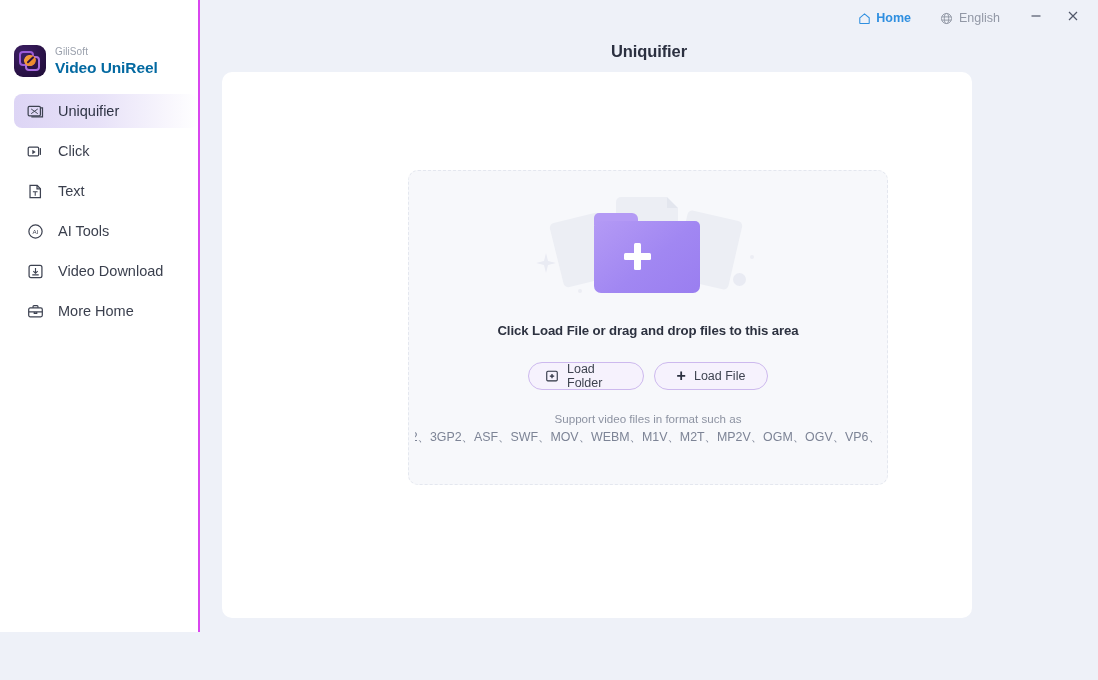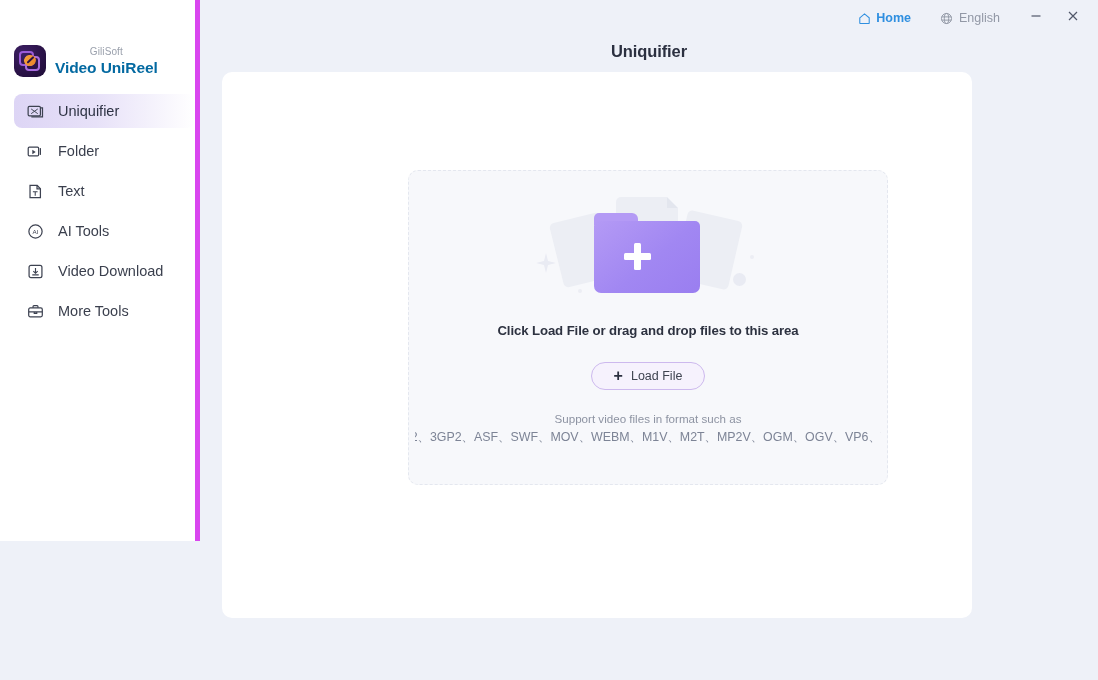--- a/index.html
+++ b/index.html
@@ -16,27 +16,26 @@
     position: relative;
     width: 1098px;
     height: 680px;
     display: flex;
     background: #eef1f8;
   }
 
   
   .sidebar {
     width: 200px;
-    height: 541px;
+    height: 632px;
     background: #ffffff;
-    border-right: 5px solid #d946ef;
+    border-right: 2px solid #d946ef;
     flex: 0 0 200px;
     position: relative;
     z-index: 3;
-    text-align: center;
   }
 
   .brand {
     display: flex;
     align-items: center;
     gap: 9px;
     padding: 38px 0 0 14px;
     height: 84px;
   }
 
@@ -359,21 +358,21 @@
       </div>
 
       <div class="nav-item">
         <span class="ic">
           <svg width="17" height="17" viewBox="0 0 18 18" fill="none" stroke="currentColor" stroke-width="1.3">
             <rect x="1.3" y="4.3" width="11" height="9.4" rx="1.2"></rect>
             <path d="M5.6 7.1l3.6 2.4-3.6 2.4z" fill="currentColor" stroke="none"></path>
             <path d="M14.2 5.4v7.2"></path>
           </svg>
         </span>
-        <span>Folder</span>
+        <span>Click</span>
       </div>
 
 
       <div class="nav-item">
         <span class="ic">
           <svg width="17" height="17" viewBox="0 0 18 18" fill="none" stroke="currentColor" stroke-width="1.3">
             <path d="M3.2 2.6h7.6l3.4 3.4v9.4H3.2z"></path>
             <path d="M10.6 2.8v3.4h3.4"></path>
             <path d="M6.2 9.3h5M8.7 9.3v4.2" stroke-width="1.1"></path>
           </svg>
@@ -402,21 +401,21 @@
       </div>
 
       <div class="nav-item">
         <span class="ic">
           <svg width="17" height="17" viewBox="0 0 18 18" fill="none" stroke="currentColor" stroke-width="1.3">
             <rect x="1.8" y="5.2" width="14.4" height="9.4" rx="1.6"></rect>
             <path d="M6.4 5.1V3.8a1 1 0 011-1h3.2a1 1 0 011 1v1.3"></path>
             <path d="M1.9 9.4h14.2M7.6 9.4v1.6h2.8V9.4" stroke-width="1.1"></path>
           </svg>
         </span>
-        <span>More Tools</span>
+        <span>More Home</span>
       </div>
 
     </nav>
   </aside>
 
   <main class="main">
 
     <div class="topbar">
 
       <div class="home-btn">
@@ -475,20 +474,29 @@
           <div class="folder-tab"></div>
           <div class="folder"></div>
           <div class="folder-plus-h"></div>
           <div class="folder-plus-v"></div>
         </div>
 
         <div class="drop-headline">Click Load File or drag and drop files to this area</div>
 
         <div class="btn-row">
 
+          <div class="btn btn-load-folder">
+            <span class="glyph">
+              <svg width="14" height="14" viewBox="0 0 16 16" fill="none" stroke="currentColor" stroke-width="1.25">
+                <rect x="2" y="2.6" width="12" height="11" rx="1.3"></rect>
+                <path d="M8 5.6v5M5.5 8.1h5" stroke-width="1.45"></path>
+              </svg>
+            </span>
+            <span>Load Folder</span>
+          </div>
 
           <div class="btn btn-load-file">
             <span class="glyph plus-glyph">+</span>
             <span>Load File</span>
           </div>
         </div>
 
         <div class="support-text">Support video files in format such as</div>
 
         <div class="formats-wrap">

